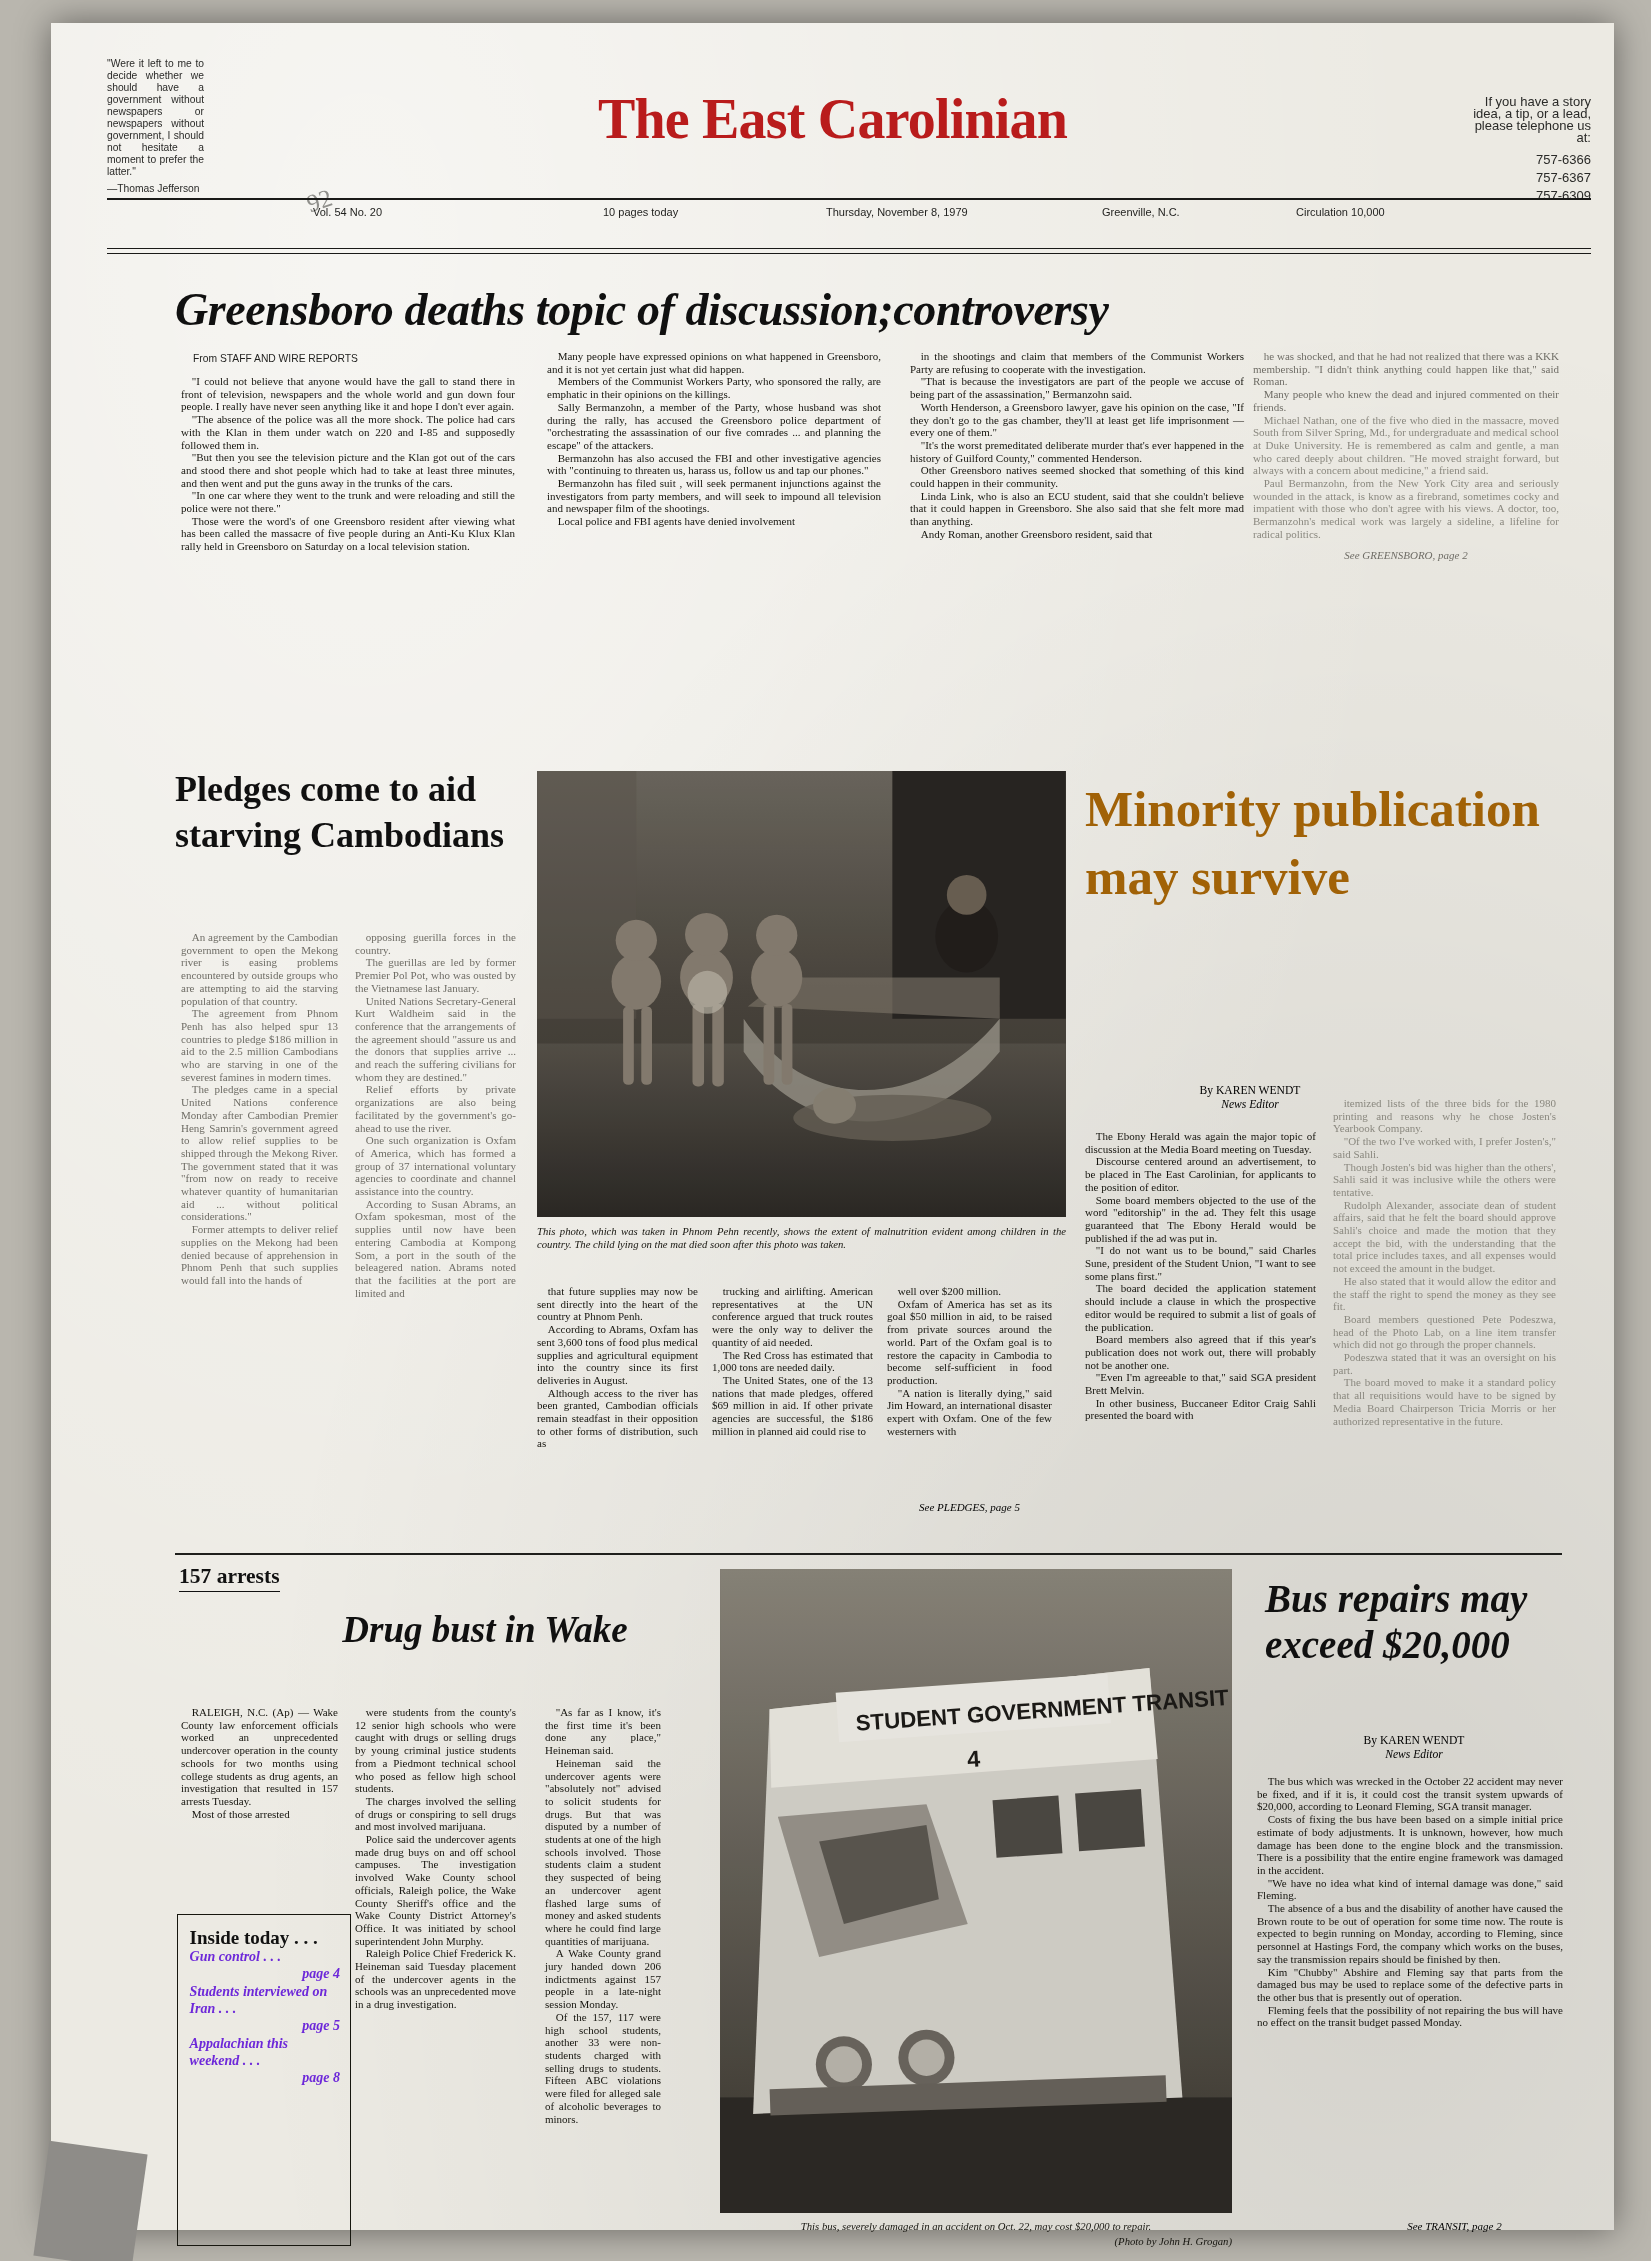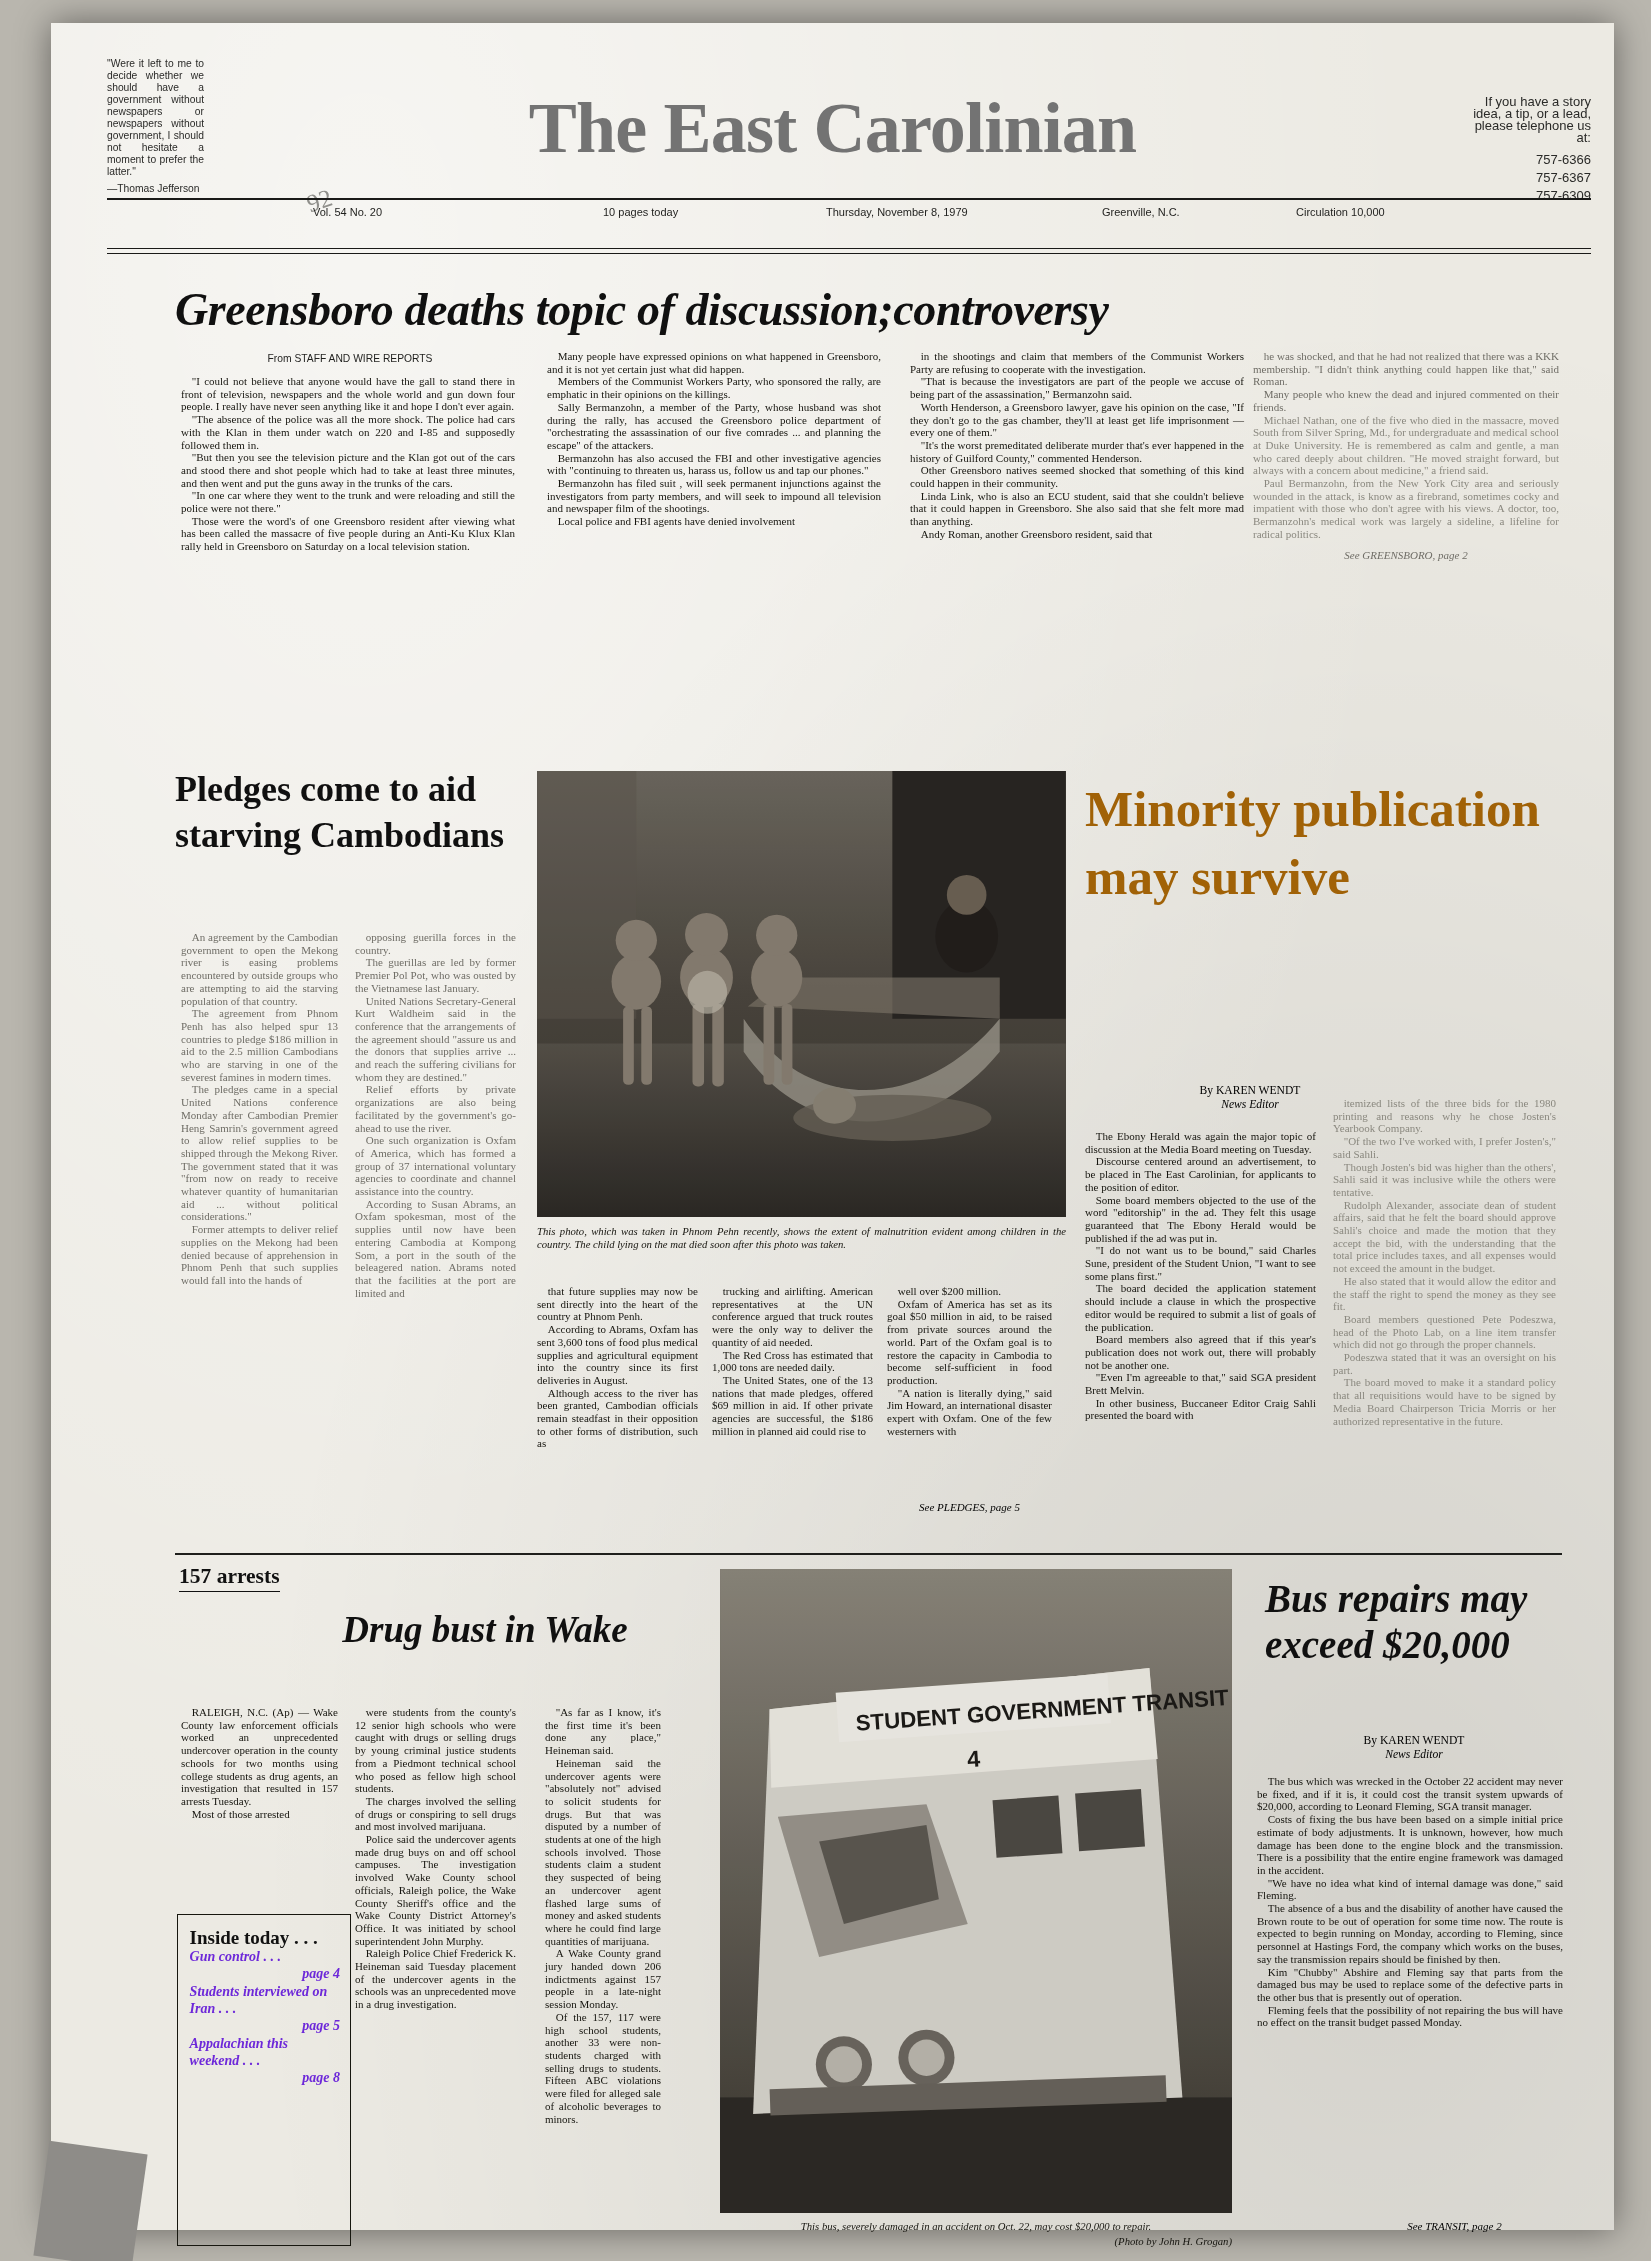--- a/index.html
+++ b/index.html
@@ -30,21 +30,21 @@
   .jeffquote .attrib{display:block;margin-top:5px;text-align:left;}
   .tipbox{
     position:absolute;right:23px;top:73px;width:124px;
     font-family:Liberation Sans, sans-serif;
     font-size:13px;line-height:12px;text-align:right;color:#2a2a28;
   }
   .tipbox .phones{margin-top:6.6px;line-height:18px;}
   .flagtitle{
     position:absolute;left:0;right:0;top:64px;text-align:center;
     font-family:"Liberation Serif", serif;
-    font-size:72px;letter-spacing:-0.8px;font-weight:bold;color:#737373;
+    font-size:56px;letter-spacing:-0.8px;font-weight:bold;color:#b91c1c;
     white-space:nowrap;
   }
   .flagrule{
     position:absolute;left:56px;right:23px;top:175px;height:1.7px;background:#1a1a18;
   }
   .dateline{
     position:absolute;left:56px;right:23px;top:183px;height:21.5px;
     font-family:"Liberation Sans", sans-serif;font-size:11px;color:#1f1f1d;
   }
   .dateline span{position:absolute;top:0;}
@@ -79,21 +79,20 @@
   
   .top-head{
     position:absolute;left:124px;top:263px;width:1354px;
     font-family:"Liberation Serif", serif;font-style:italic;font-weight:bold;
     font-size:46px;line-height:48px;color:#101010;letter-spacing:-0.4px;
     white-space:nowrap;
   }
   .top-source{
     position:absolute;left:142px;top:330px;width:314px;
     font-family:"Liberation Sans", sans-serif;font-size:10.3px;color:#1f1f1d;
-    text-align:center;
   }
   .gcol{position:absolute;}
   .g1{left:130px;top:352px;width:334px;}
   .g2{left:496px;top:327px;width:334px;}
   .g3{left:859px;top:327px;width:334px;}
   .g4{left:1202px;top:327px;width:306px;}
   .jumpline{font-family:"Liberation Serif", serif;font-style:italic;font-size:11px;text-align:center;margin-top:8.3px;}
 
   
   .pledge-head{

